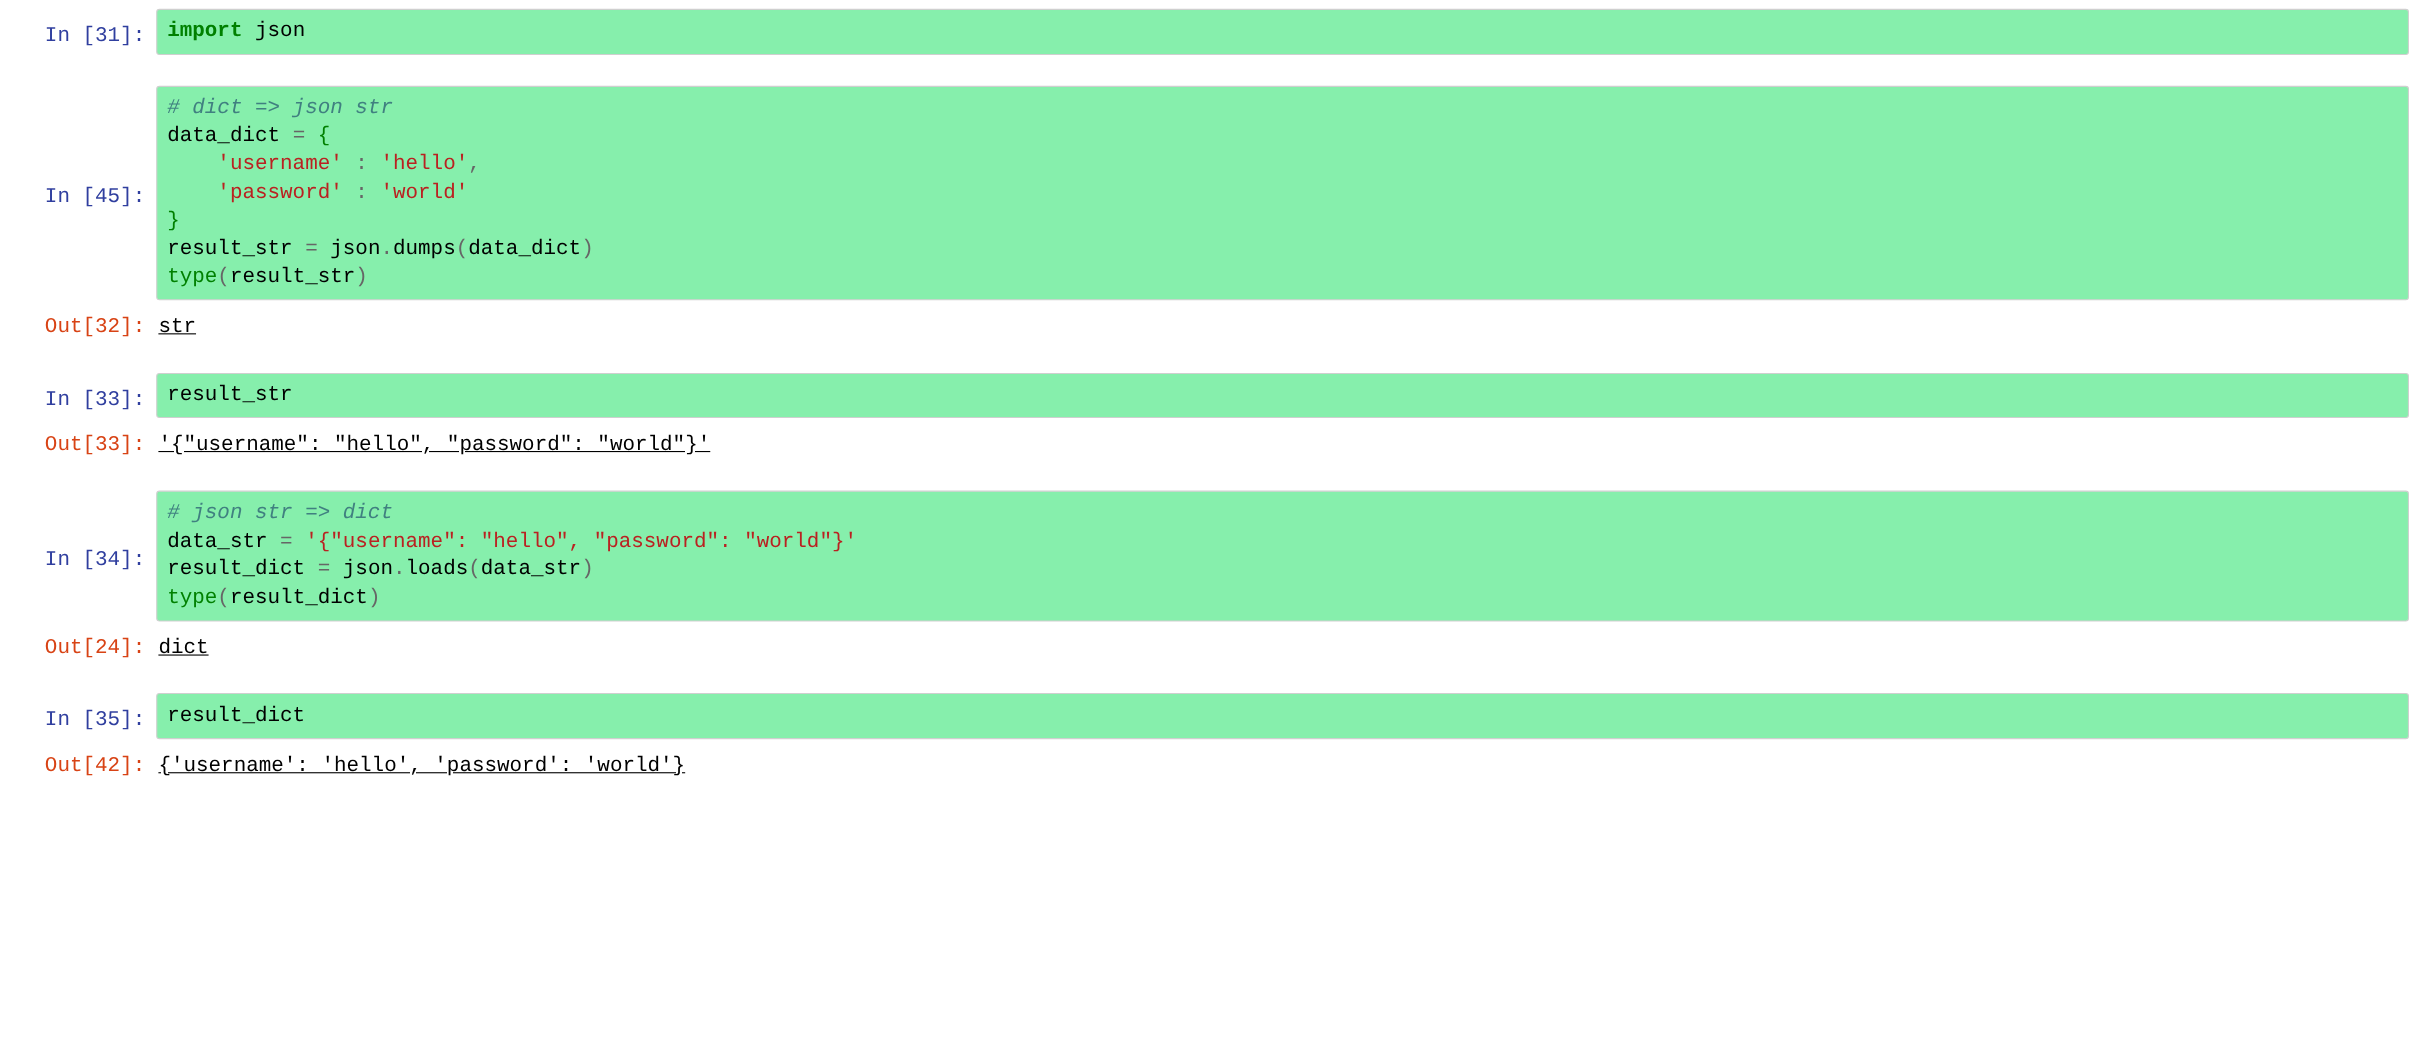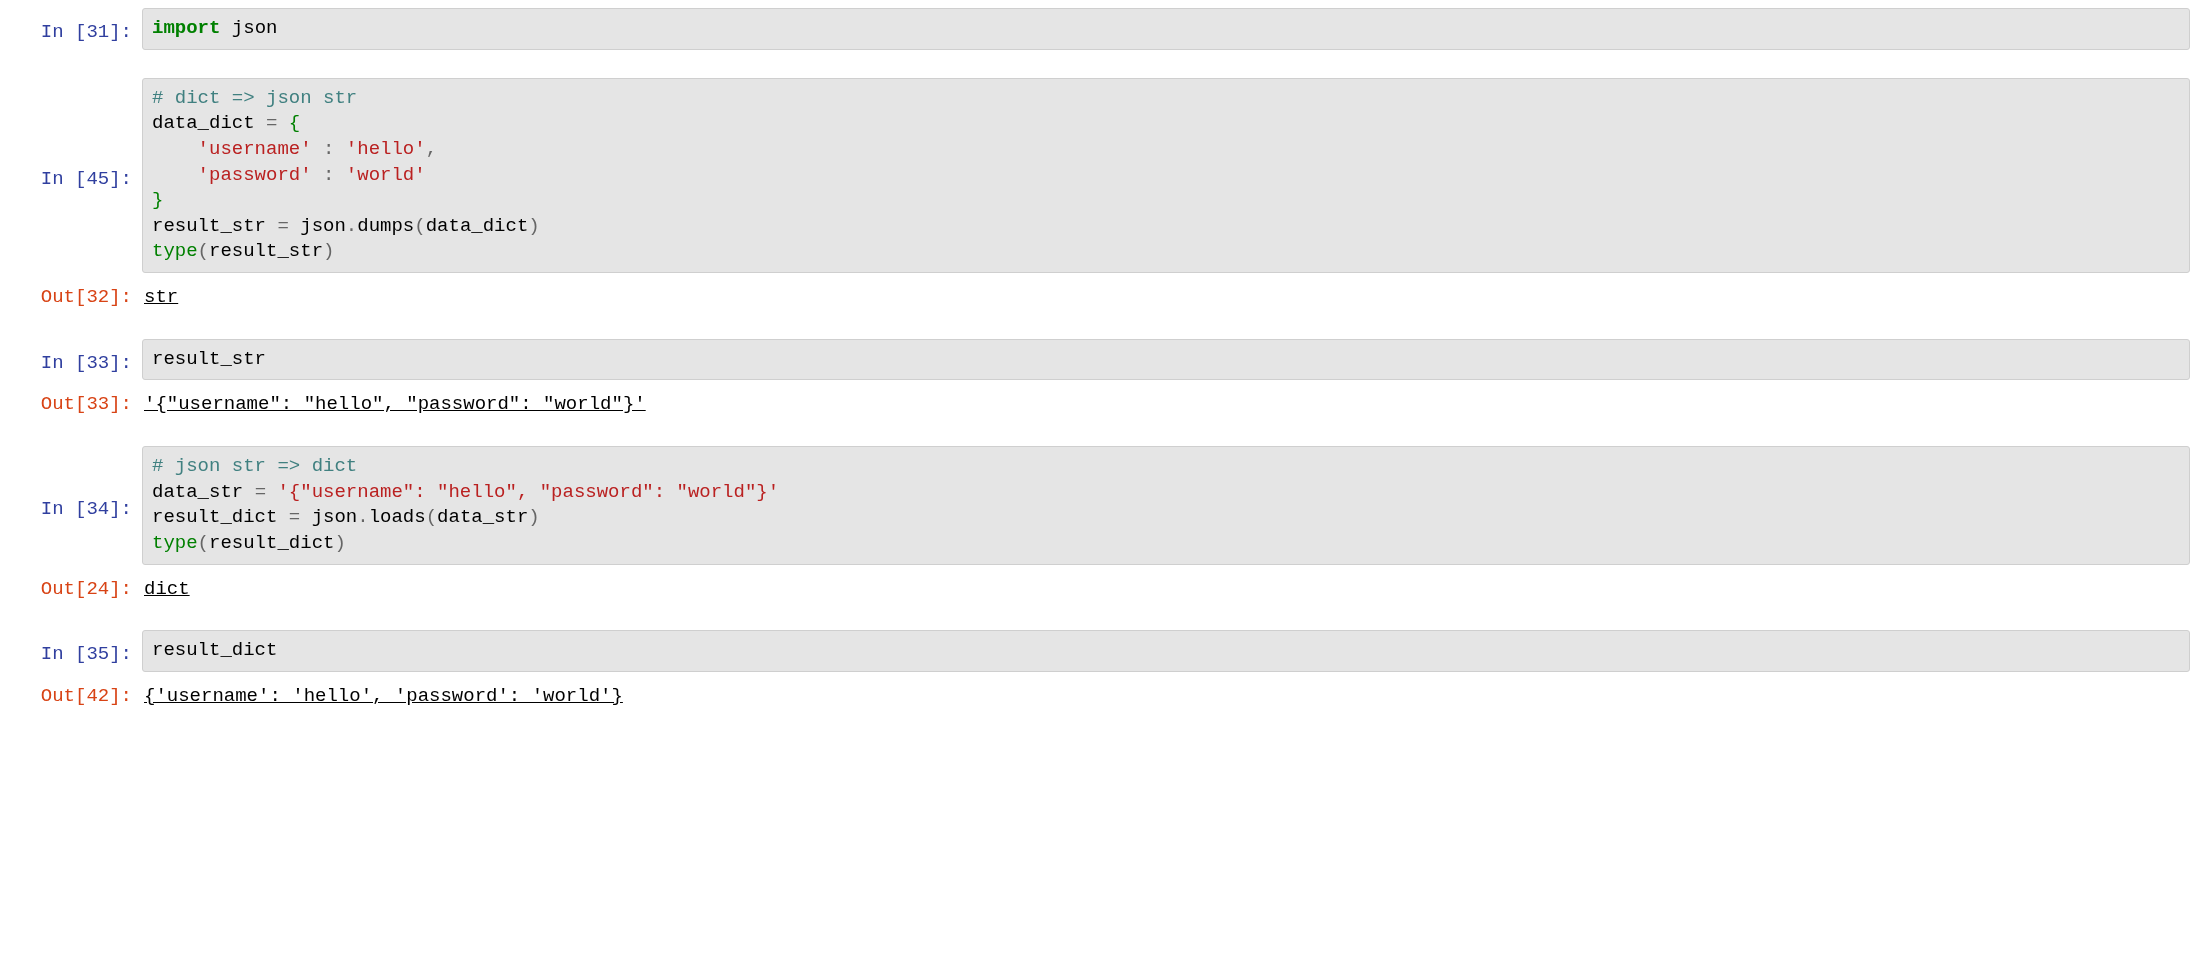--- a/index.html
+++ b/index.html
@@ -29,38 +29,38 @@
     padding-right: 10px;
     padding-top: 8px;
     font-family: inherit;
     white-space: pre;
   }
   .prompt-in { color: #303F9F; }
   .prompt-out { color: #D84315; font-family: Liberation Mono, monospace; }
   .prompt-out-flat { padding-top: 0; }
   .codebox {
     flex: 1;
-    background: #e5e5e5;
+    background: #86efac;
     border: 1px solid #cfcfcf;
     border-radius: 3px;
     padding: 7px 9px;
     font-family: inherit;
     white-space: pre;
     overflow-x: auto;
   }
   .output {
     flex: 1;
     padding: 0 2px;
     font-family: inherit;
     white-space: pre;
     color: #000;
     text-decoration: underline;
   }
   .keyword { color: #008000; font-weight: bold; }
-  .comment { color: #408080; }
+  .comment { color: #408080; font-style: italic; }
   .string  { color: #BA2121; }
   .punct   { color: #666666; }
   .builtin { color: #008000; }
   .brace   { color: #008000; }
   .op      { color: #666666; }
 </style>
 </head>
 <body>
 
 <div class="cell">

